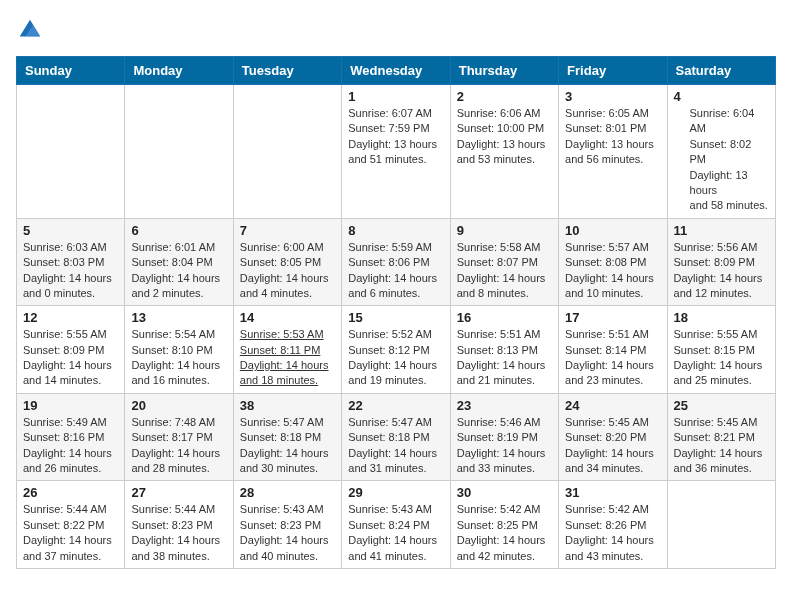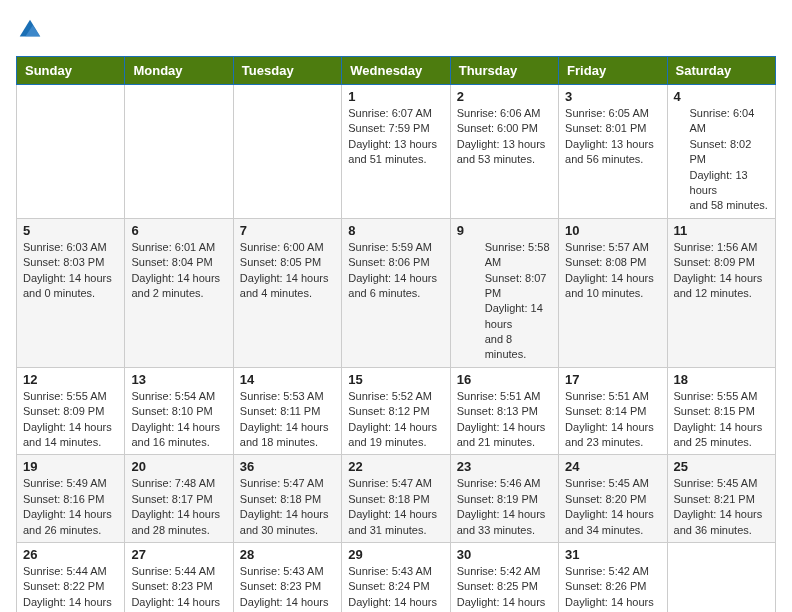--- a/index.html
+++ b/index.html
@@ -50,21 +50,21 @@
     }
     .location {
       font-size: 14px;
       color: #555;
     }
     .calendar {
       width: 100%;
       border-collapse: collapse;
     }
     .calendar th {
-      background: #4d7c0f;
+      background: #0369a1;
       color: #fff;
       text-align: left;
       padding: 6px 8px;
       font-size: 13px;
       font-weight: bold;
       border: 1px solid #1a6fb5;
     }
     .calendar td {
       border: 1px solid #ccc;
       vertical-align: top;
@@ -133,21 +133,21 @@
         <td>
           <div class="day-number">1</div>
           <div class="day-info" style="white-space: pre-line;">Sunrise: 6:07 AM
 Sunset: 7:59 PM
 Daylight: 13 hours
 and 51 minutes.</div>
         </td>
         <td>
           <div class="day-number">2</div>
           <div class="day-info" style="white-space: pre-line;">Sunrise: 6:06 AM
-Sunset: 6:00 PM
+Sunset: 10:00 PM
 Daylight: 13 hours
 and 53 minutes.</div>
         </td>
         <td>
           <div class="day-number">3</div>
           <div class="day-info" style="white-space: pre-line;">Sunrise: 6:05 AM
 Sunset: 8:01 PM
 Daylight: 13 hours
 and 56 minutes.</div>
         </td>
@@ -183,35 +183,35 @@
         </td>
         <td>
           <div class="day-number">8</div>
           <div class="day-info" style="white-space: pre-line;">Sunrise: 5:59 AM
 Sunset: 8:06 PM
 Daylight: 14 hours
 and 6 minutes.</div>
         </td>
         <td>
           <div class="day-number">9</div>
-          <div class="day-info" style="white-space: pre-line; margin-left: 28px;">Sunrise: 5:58 AM
+          <div class="day-info" style="white-space: pre-line;">Sunrise: 5:58 AM
 Sunset: 8:07 PM
 Daylight: 14 hours
 and 8 minutes.</div>
         </td>
         <td>
           <div class="day-number">10</div>
           <div class="day-info" style="white-space: pre-line;">Sunrise: 5:57 AM
 Sunset: 8:08 PM
 Daylight: 14 hours
 and 10 minutes.</div>
         </td>
         <td>
           <div class="day-number">11</div>
-          <div class="day-info" style="white-space: pre-line;">Sunrise: 1:56 AM
+          <div class="day-info" style="white-space: pre-line;">Sunrise: 5:56 AM
 Sunset: 8:09 PM
 Daylight: 14 hours
 and 12 minutes.</div>
         </td>
       </tr>
       <tr>
         <td>
           <div class="day-number">12</div>
           <div class="day-info" style="white-space: pre-line;">Sunrise: 5:55 AM
 Sunset: 8:09 PM
@@ -220,21 +220,21 @@
         </td>
         <td>
           <div class="day-number">13</div>
           <div class="day-info" style="white-space: pre-line;">Sunrise: 5:54 AM
 Sunset: 8:10 PM
 Daylight: 14 hours
 and 16 minutes.</div>
         </td>
         <td>
           <div class="day-number">14</div>
-          <div class="day-info" style="white-space: pre-line;">Sunrise: 5:53 AM
+          <div class="day-info" style="white-space: pre-line; text-decoration: underline;">Sunrise: 5:53 AM
 Sunset: 8:11 PM
 Daylight: 14 hours
 and 18 minutes.</div>
         </td>
         <td>
           <div class="day-number">15</div>
           <div class="day-info" style="white-space: pre-line;">Sunrise: 5:52 AM
 Sunset: 8:12 PM
 Daylight: 14 hours
 and 19 minutes.</div>
@@ -270,21 +270,21 @@
 and 26 minutes.</div>
         </td>
         <td>
           <div class="day-number">20</div>
           <div class="day-info" style="white-space: pre-line;">Sunrise: 7:48 AM
 Sunset: 8:17 PM
 Daylight: 14 hours
 and 28 minutes.</div>
         </td>
         <td>
-          <div class="day-number">36</div>
+          <div class="day-number">38</div>
           <div class="day-info" style="white-space: pre-line;">Sunrise: 5:47 AM
 Sunset: 8:18 PM
 Daylight: 14 hours
 and 30 minutes.</div>
         </td>
         <td>
           <div class="day-number">22</div>
           <div class="day-info" style="white-space: pre-line;">Sunrise: 5:47 AM
 Sunset: 8:18 PM
 Daylight: 14 hours

